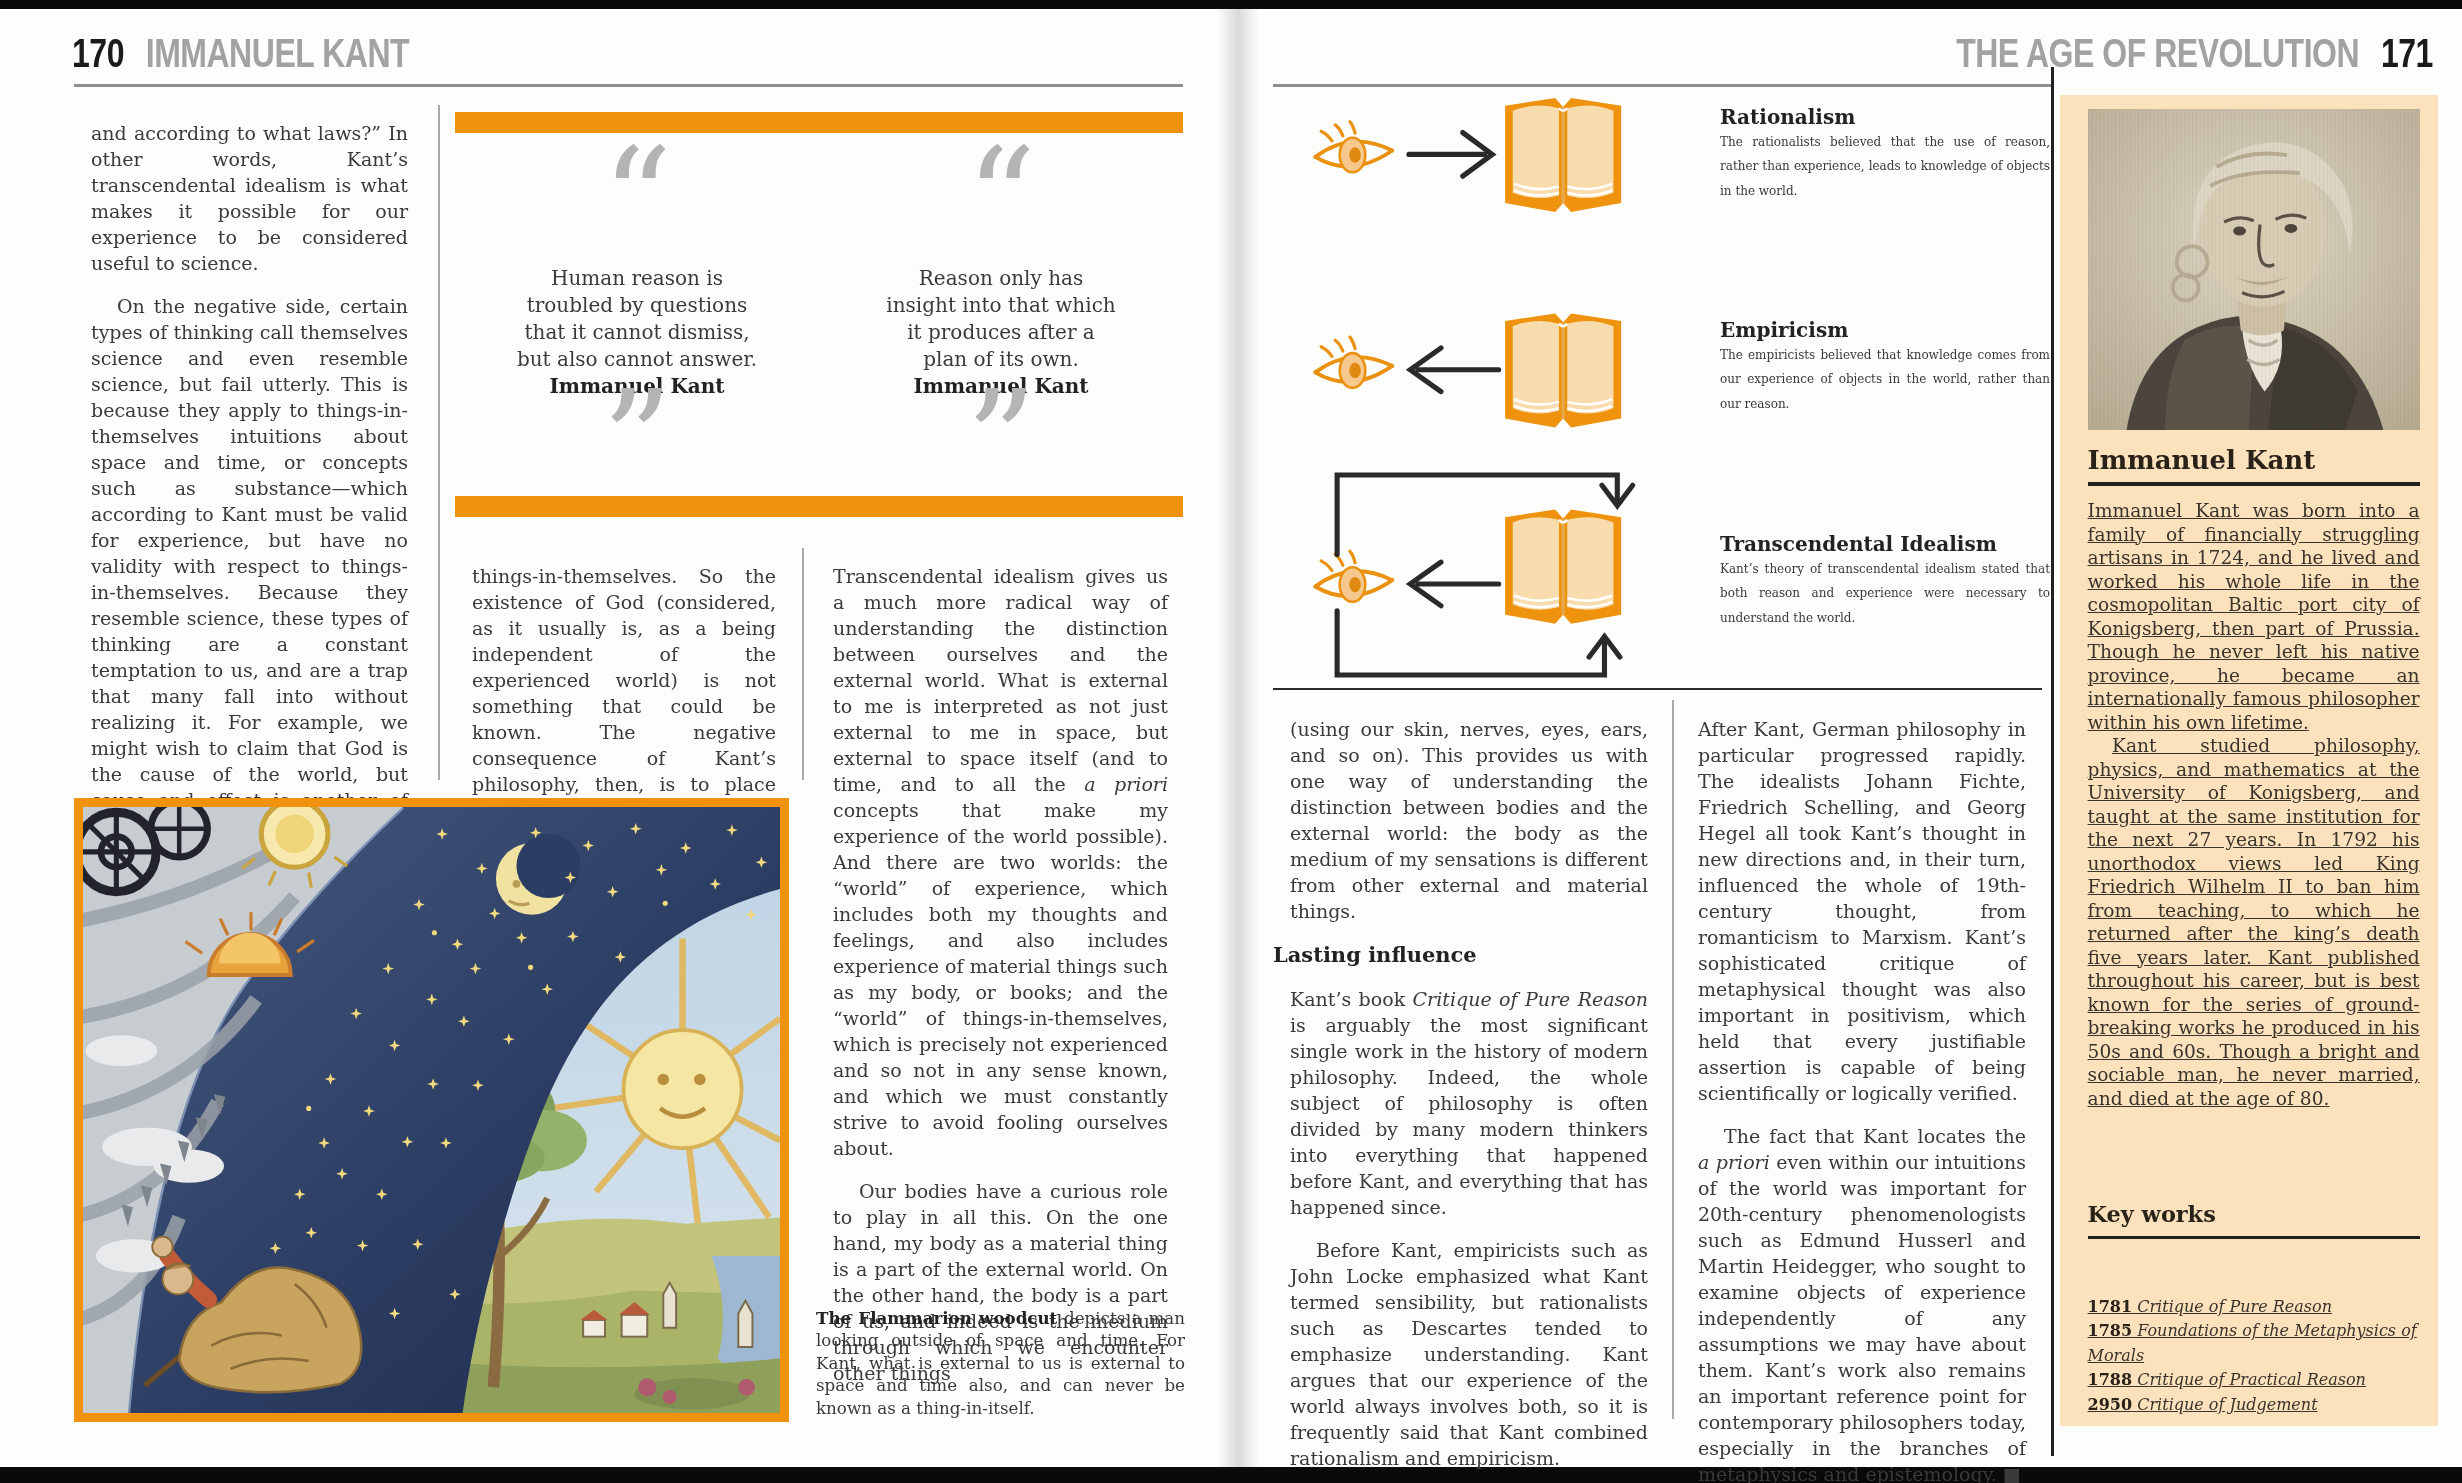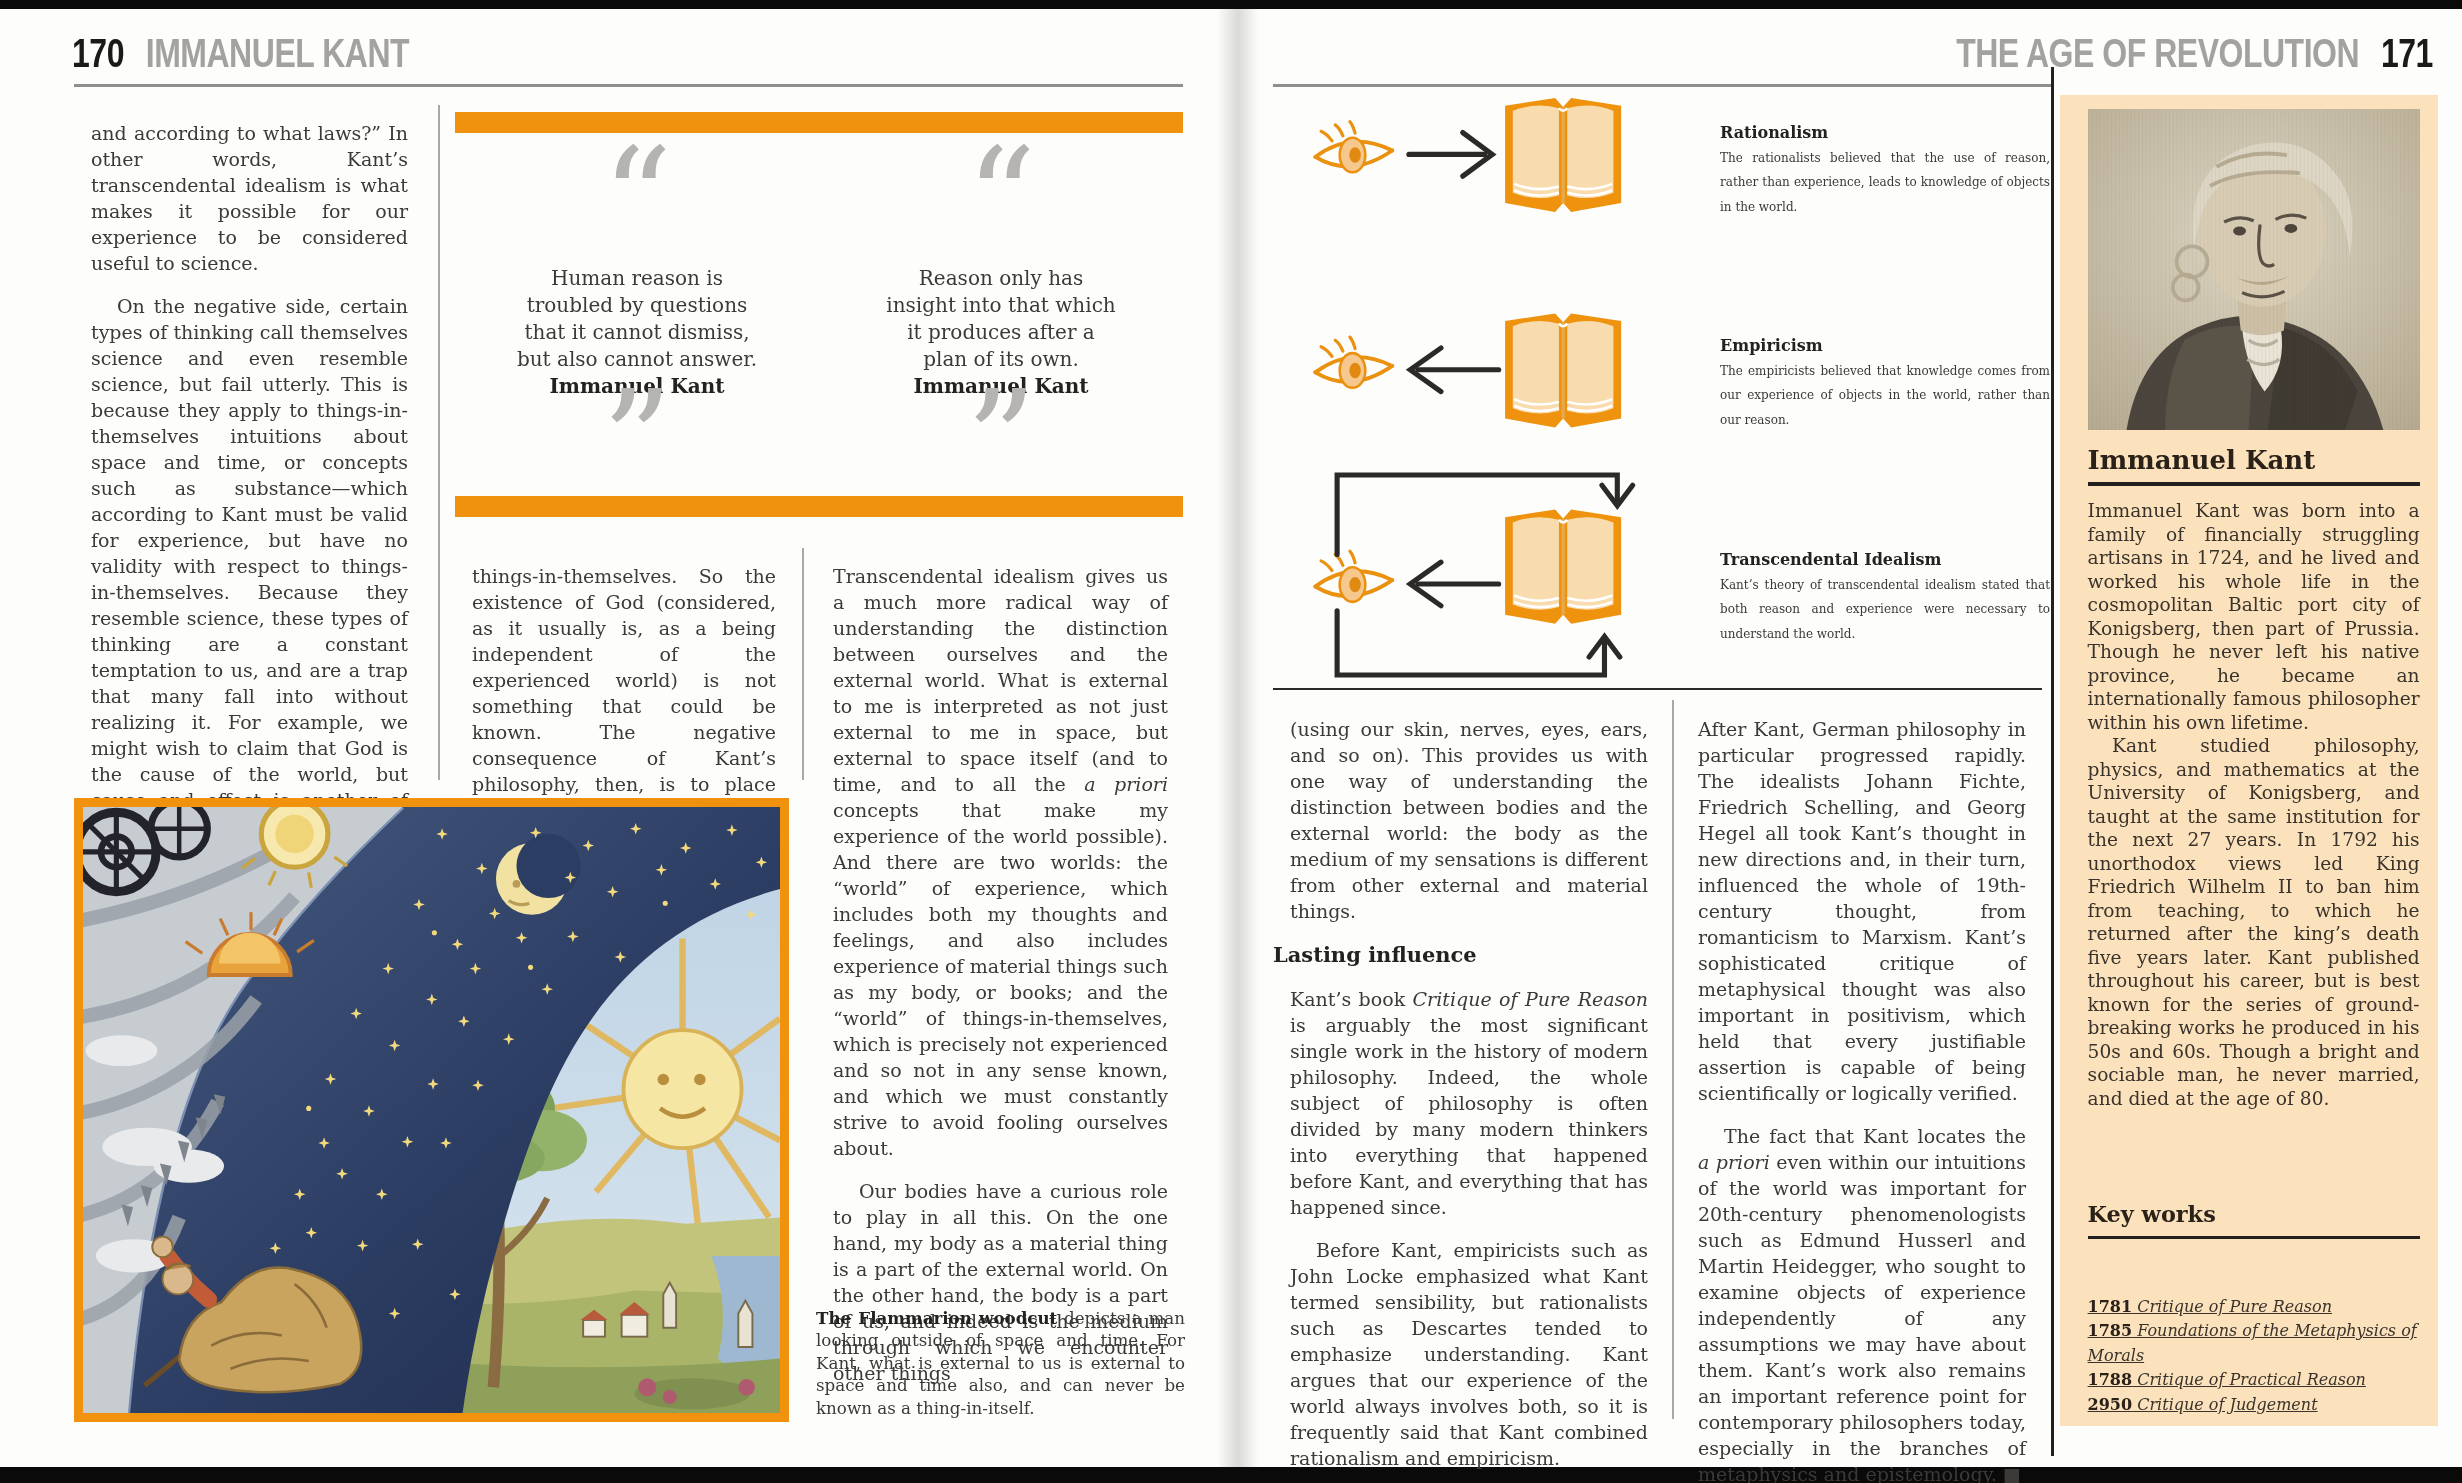--- a/index.html
+++ b/index.html
@@ -25,27 +25,27 @@
   .qbar{position:absolute;left:0;width:728px;height:21px;background:#f0920e;}
   .qcols{position:absolute;left:0;top:21px;width:728px;height:363px;display:flex;}
   .qcol{width:50%;display:flex;flex-direction:column;align-items:center;text-align:center;}
   .qmark{font-size:138px;line-height:64px;height:96px;color:#b5b4b3;font-family:"DejaVu Serif",serif;margin-top:35px;}
   .qmark.close{margin-top:11.5px;}
   .qtext{font-size:20px;line-height:27px;margin-top:11px;}
   .qattr{font-weight:bold;font-size:20px;line-height:26px;color:#232220;}
   .sidebar{left:2060px;top:95px;width:378px;height:1331px;background:#fbe2bd;}
   .sb-head{position:absolute;left:27.6px;top:350px;font-weight:bold;font-size:26px;color:#2a2118;}
   .sb-rule{position:absolute;left:27.6px;top:387px;width:332px;height:3.8px;background:#22211f;}
-  .sb-bio{position:absolute;left:27.6px;top:404px;width:332px;font-size:18.6px;line-height:23.5px;text-align:justify;color:#3a332b;}
+  .sb-bio{position:absolute;left:27.6px;top:404px;width:332px;font-size:18.6px;line-height:23.5px;text-align:justify;color:#3a332b;text-decoration:underline;}
   .sb-kw-head{position:absolute;left:27.6px;top:1106px;font-weight:bold;font-size:22.4px;color:#2a2118;}
   .sb-kw-rule{position:absolute;left:27.6px;top:1141px;width:332px;height:3.2px;background:#22211f;}
   .sb-kw{position:absolute;left:27.6px;top:1200px;width:332px;font-size:16px;line-height:24.4px;color:#3a332b;text-align:left;text-decoration:underline;}
   .sb-kw b{color:#2a2118;}
   .diagram-label{width:330px;text-align:left;}
-  .diagram-label .dl-title{font-weight:bold;font-size:16px;line-height:26px;color:#232220;margin-top:16px;}
+  .diagram-label .dl-title{font-weight:bold;font-size:20px;line-height:26px;color:#232220;}
   .diagram-label .dl-text{font-size:12px;line-height:24.4px;text-align:justify;}
   .gutter{background:linear-gradient(to right,rgba(0,0,0,0) 0%,rgba(0,0,0,0.14) 50%,rgba(0,0,0,0) 100%);}
   i{font-style:italic;}
 </style>
 </head>
 <body>
 
 <div class="spread">
 
   <div class="abs bar-black" style="left:0;top:0;width:2462px;height:9px;"></div>

